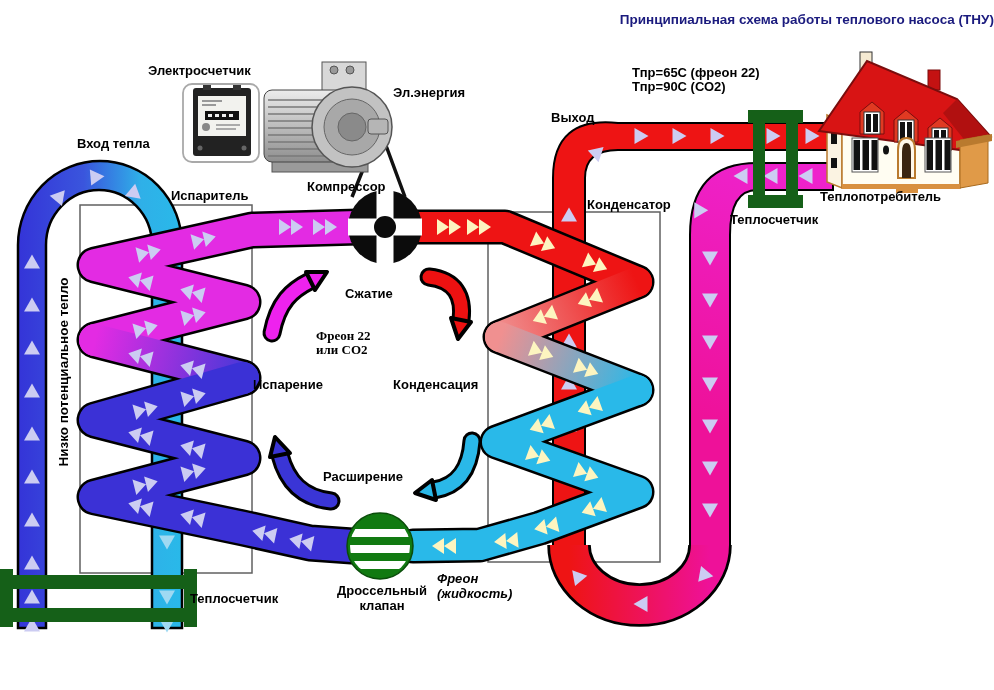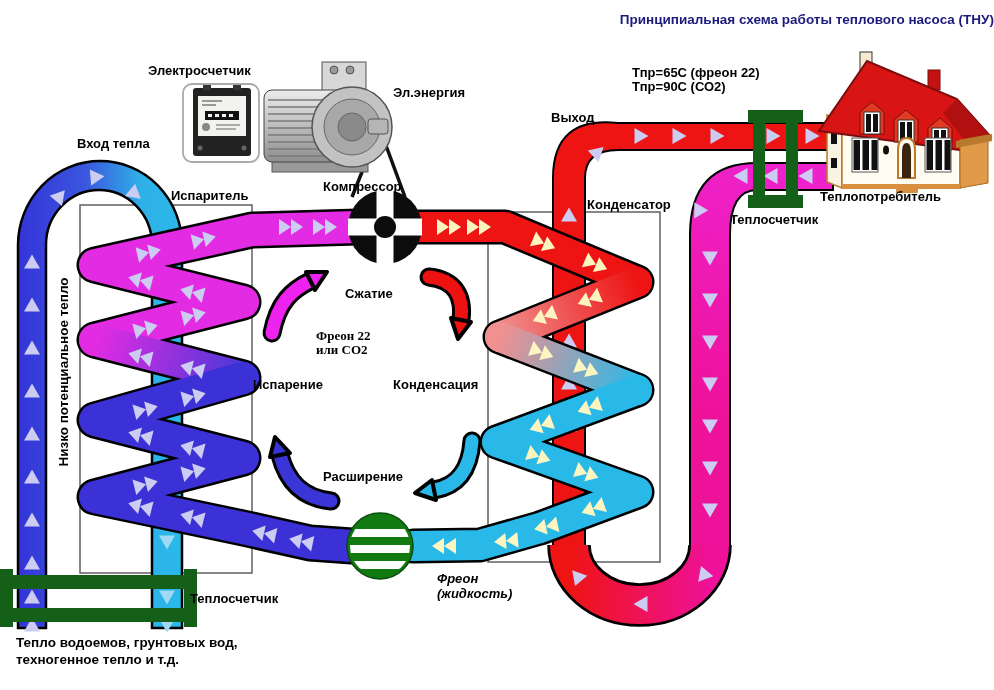--- a/index.html
+++ b/index.html
@@ -3,21 +3,21 @@
 <meta charset="utf-8">
 <style>
   html,body{margin:0;padding:0;background:#fff;}
   .stage{position:relative;width:994px;height:690px;background:#fff;overflow:hidden;
          font-family:"Liberation Sans",sans-serif;}
   .stage svg{position:absolute;left:0;top:0;}
   .lbl{position:absolute;font-weight:bold;font-size:13px;color:#000;white-space:nowrap;line-height:15px;}
   .title{left:0;top:12px;width:994px;text-align:right;font-size:13.5px;color:#1b1b7e;}
   .l-electro{left:148px;top:63px;}
   .l-elenergy{left:393px;top:85px;}
-  .l-compressor{left:291px;top:179px;padding-left:32px;}
+  .l-compressor{left:275px;top:179px;padding-left:32px;}
   .l-heatinput{left:77px;top:128px;margin-top:8px;}
   .l-evaporator{left:171px;top:188px;}
   .l-lowpot{left:63px;top:372px;transform:translate(-50%,-50%) rotate(-90deg);font-size:13.5px;}
   .l-vyhod{left:551px;top:110px;}
   .l-condenser{left:587px;top:197px;}
   .l-t1{left:632px;top:65px;}
   .l-t2{left:632px;top:79px;}
   .l-consumer{left:820px;top:189px;width:174px;text-align:left;}
   .l-hmright{left:730px;top:212px;}
   .l-szhatie{left:345px;top:286px;}
@@ -335,23 +335,23 @@
 <div class="lbl l-consumer">Теплопотребитель</div>
 <div class="lbl l-hmright">Теплосчетчик</div>
 <div class="lbl l-szhatie">Сжатие</div>
 <div class="lbl l-freon22">
   <div>Фреон 22</div>
   <div>или СО2</div>
 </div>
 <div class="lbl l-ispar">Испарение</div>
 <div class="lbl l-kondens">Конденсация</div>
 <div class="lbl l-rasshir">Расширение</div>
+<div class="lbl l-throttle">
+  <div>Дроссельный</div>
+  <div>клапан</div>
+</div>
 <div class="lbl l-freonliq">
   <div>Фреон</div>
   <div>(жидкость)</div>
 </div>
 <div class="lbl l-hmleft">Теплосчетчик</div>
-<div class="lbl l-source">
-  <div>Тепло водоемов, грунтовых вод,</div>
-  <div>техногенное тепло и т.д.</div>
+
 </div>
 
-</div>
-
 </body></html>

